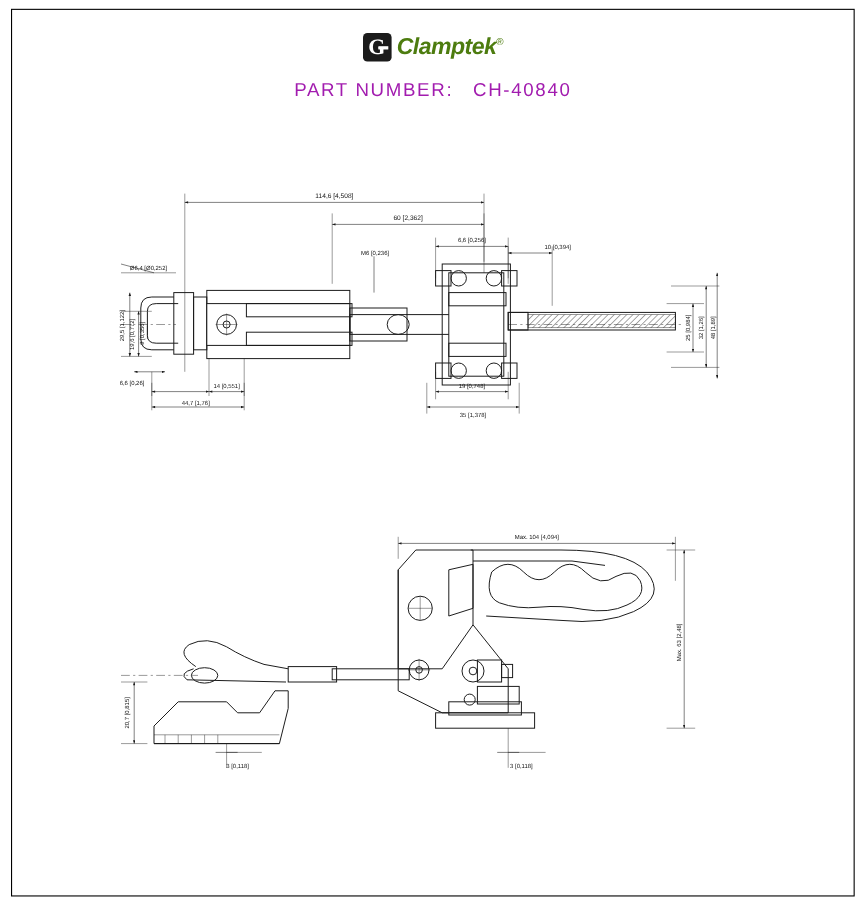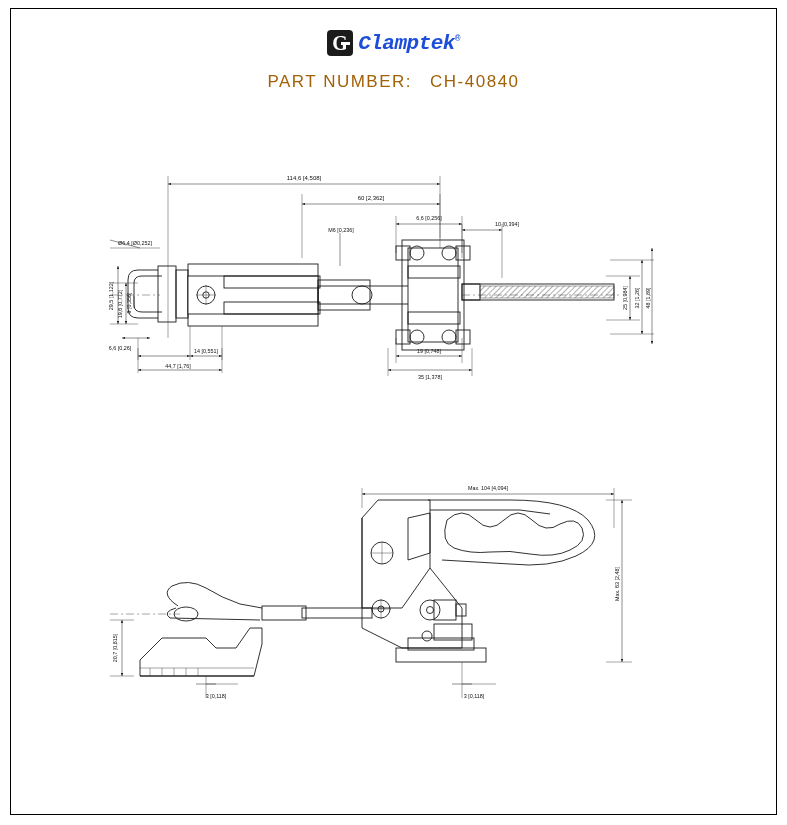--- a/index.html
+++ b/index.html
@@ -53,42 +53,42 @@
   .logo-mark::after {
     content: "";
     position: absolute;
     right: 3px;
     top: 12px;
     width: 9px;
     height: 3px;
     background: #fff;
   }
   .logo-text {
-    font-family: Liberation Mono, monospace;
+    font-family: Liberation Sans, sans-serif;
     font-style: italic;
     font-weight: bold;
     font-size: 21px;
-    color: #1d4ed8;
+    color: #4d7c0f;
     letter-spacing: -0.5px;
   }
   .logo-reg {
     font-size: 9px;
     vertical-align: super;
     font-style: normal;
     font-weight: normal;
   }
   .part-line {
     position: absolute;
     left: 0;
     top: 72px;
     width: 787px;
     text-align: center;
     font-size: 17px;
     letter-spacing: 1.5px;
-    color: #a16207;
+    color: #a21caf;
   }
   .part-label { margin-right: 18px; }
 
   svg.drawing {
     position: absolute;
     left: 10px;
     top: 8px;
   }
   text.dim {
     font-family: "Liberation Sans", sans-serif;

